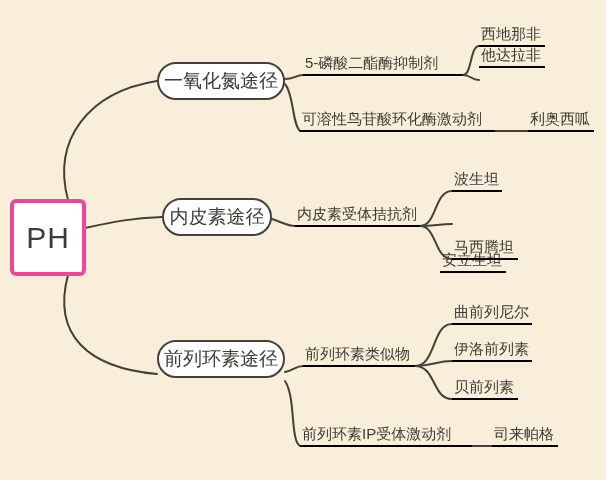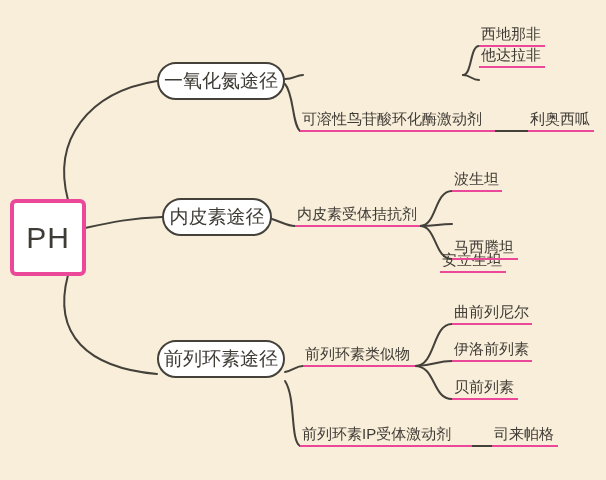--- a/index.html
+++ b/index.html
@@ -28,21 +28,21 @@
     height: 38px;
     background: #ffffff;
     border: 2px solid #44403a;
     border-radius: 19px;
     display: flex; align-items: center; justify-content: center;
     font-size: 19px;
   }
   .topic {
     font-size: 15px;
     line-height: 17px;
-    border-bottom: 2px solid #ec4899;
+    border-bottom: 2px solid #000000;
     padding: 0 2px 3px 2px;
     white-space: nowrap;
   }
 </style>
 </head>
 <body>
 
 <div class="canvas">
 
   <svg class="edges" viewBox="0 0 606 480" xmlns="http://www.w3.org/2000/svg">
@@ -69,20 +69,21 @@
     <path d="M 415 366 C 436 366, 432 399, 452 399"></path>
     <path d="M 472 446 L 492 446"></path>
   </svg>
 
   <div class="node root">PH</div>
 
   <div class="node pill" style="left:157px; top:62px; width:128px;">一氧化氮途径</div>
   <div class="node pill" style="left:162px; top:198px; width:110px;text-align:center;">内皮素途径</div>
   <div class="node pill" style="left:157px; top:340px; width:128px;">前列环素途径</div>
 
+  <div class="node topic" style="left:303px; top:54px; width:160px;">5-磷酸二酯酶抑制剂</div>
   <div class="node topic" style="left:479px; top:25px; width:66px;">西地那非</div>
   <div class="node topic" style="left:479px; top:46px; width:66px;">他达拉非</div>
   <div class="node topic" style="left:300px; top:110px; width:195px;">可溶性鸟苷酸环化酶激动剂</div>
   <div class="node topic" style="left:528px; top:110px; width:66px;">利奥西呱</div>
 
   <div class="node topic" style="left:295px; top:205px; width:125px;">内皮素受体拮抗剂</div>
   <div class="node topic" style="left:452px; top:170px; width:50px;">波生坦</div>
   <div class="node topic" style="left:440px; top:203px; width:66px;margin-top:48px;">安立生坦</div>
   <div class="node topic" style="left:452px; top:238px; width:66px;">马西腾坦</div>
 

